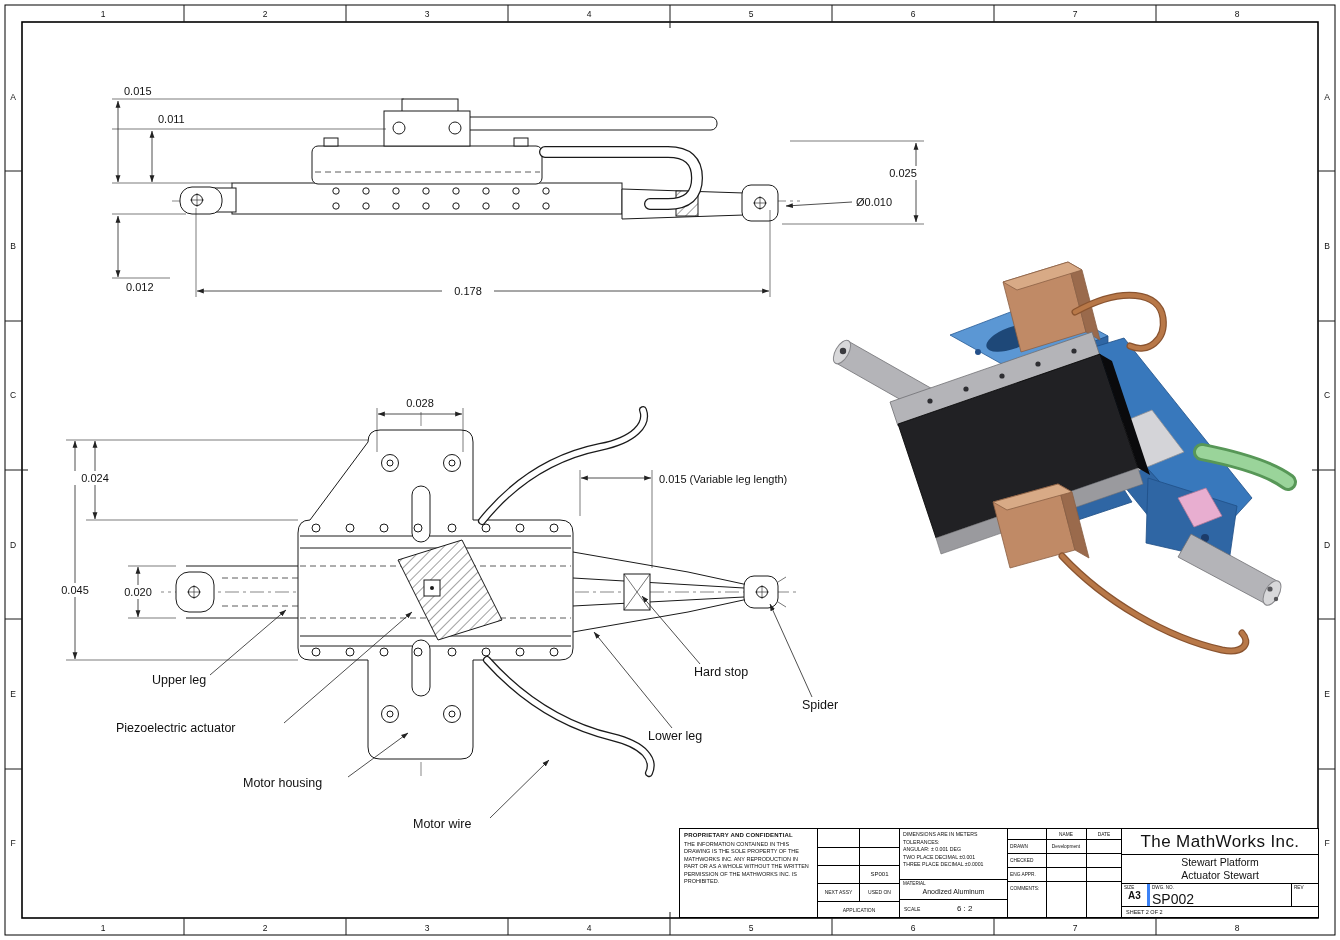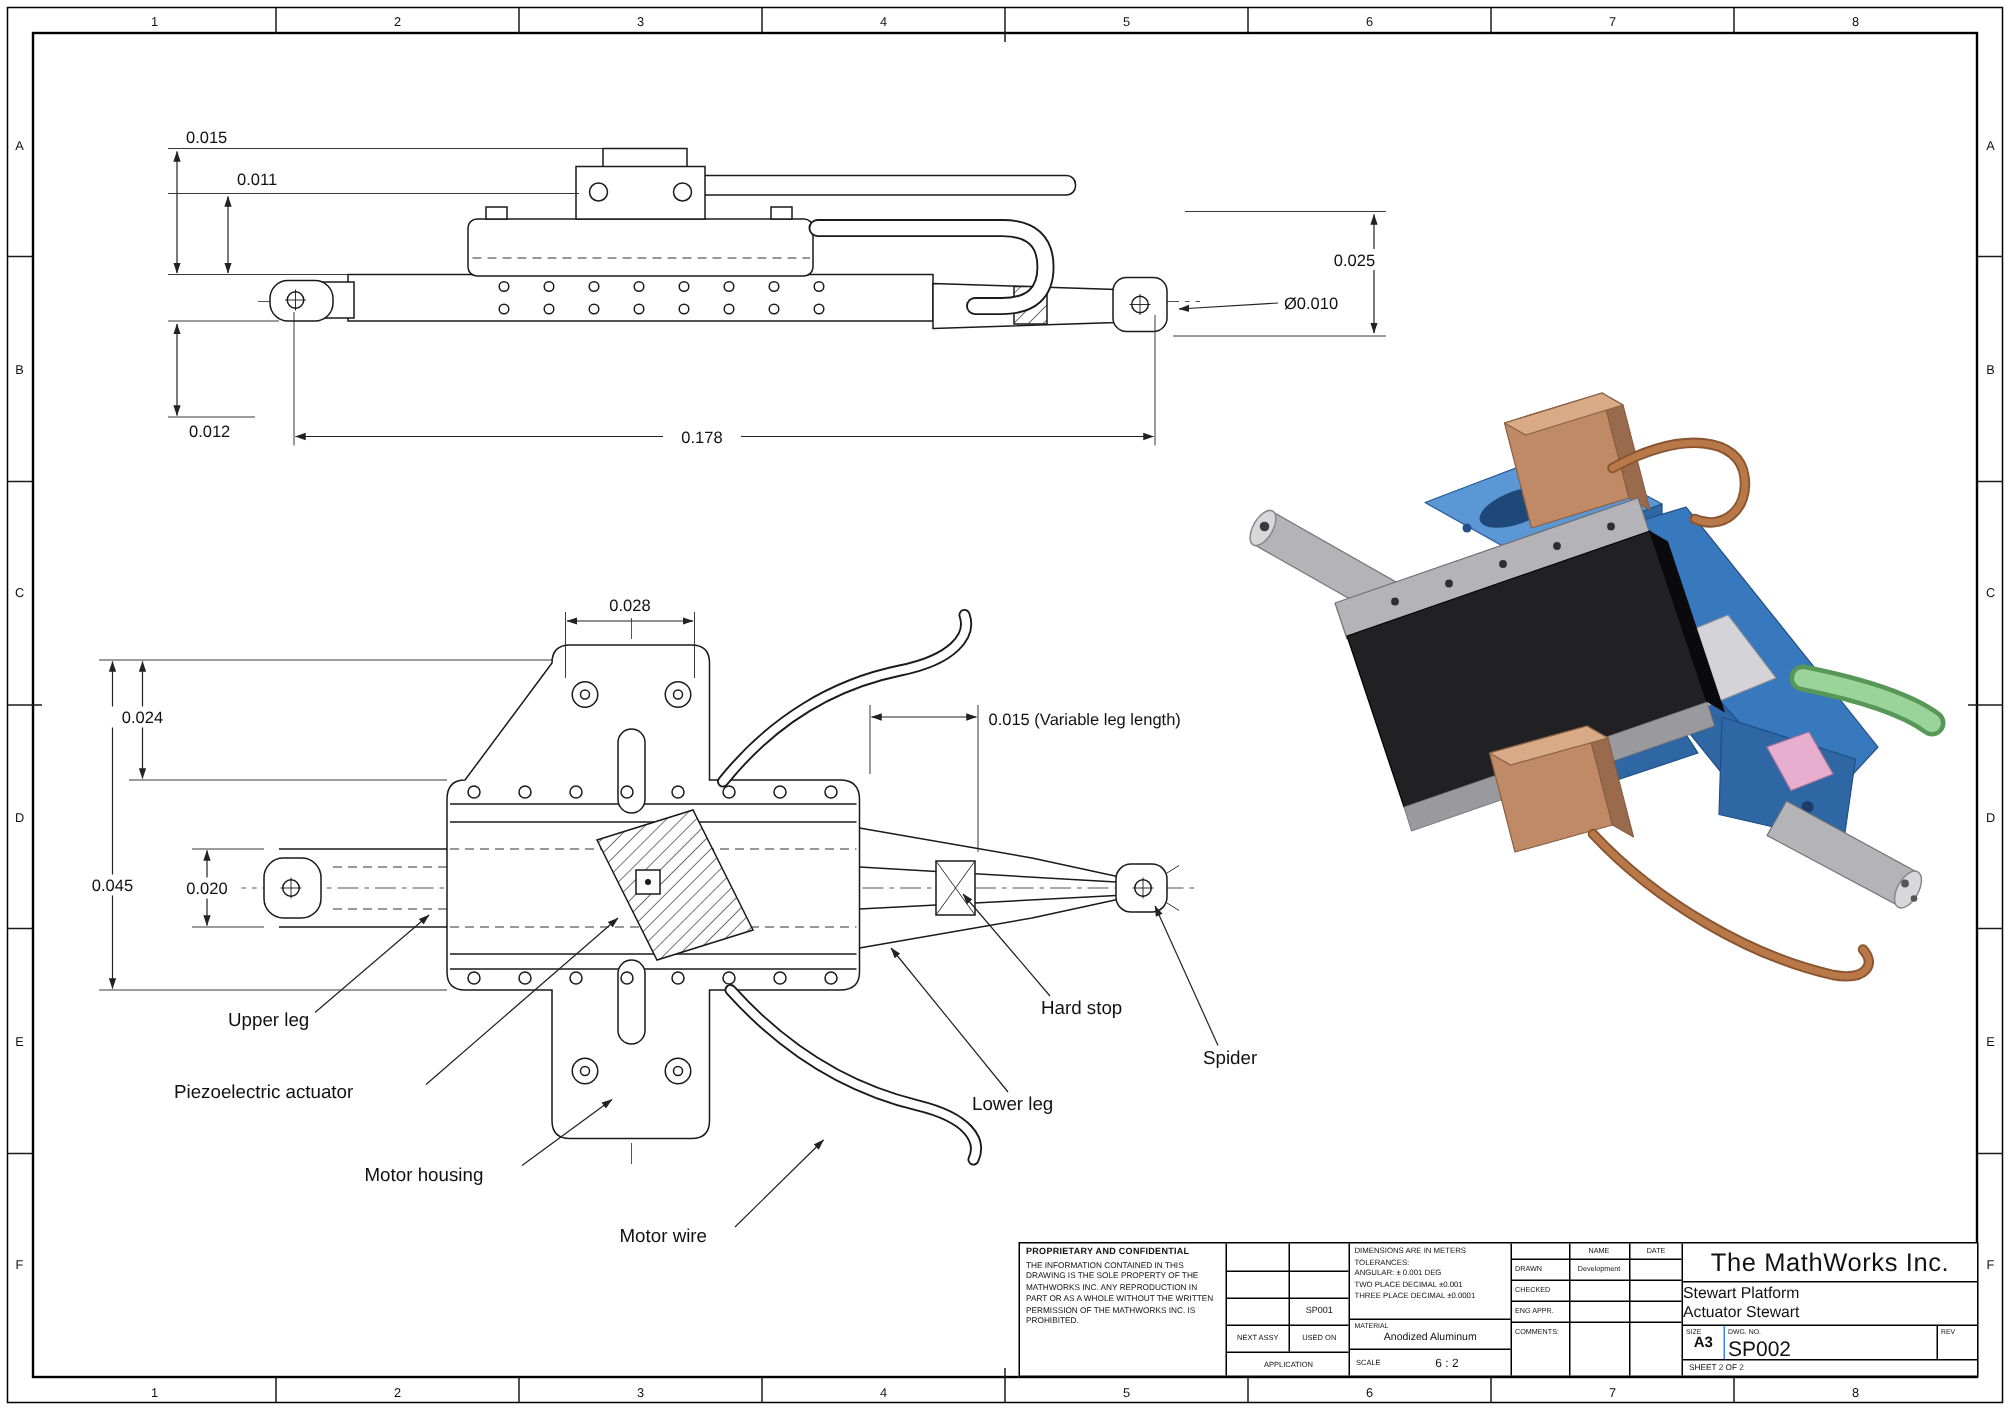--- a/index.html
+++ b/index.html
@@ -41,24 +41,24 @@
   .scale-label{font-size:5px;}
   .scale-value{font-size:8px;flex:1;text-align:center;}
   #col-sig{left:328px;width:114px;}
   .sig-v{position:absolute;top:0;height:100%;border-left:1px solid #000;}
   .sig-h{position:absolute;left:0;width:100%;border-top:1px solid #000;}
   .sig-head{position:absolute;top:0;height:10px;display:flex;align-items:center;justify-content:center;font-size:4.8px;}
   .sig-label{position:absolute;left:2px;height:14px;display:flex;align-items:center;font-size:4.8px;}
   .sig-name{position:absolute;left:38px;width:40px;height:14px;display:flex;align-items:center;justify-content:center;font-size:4.8px;}
   #col-right{left:442px;right:0;border-right:none;}
   .company{height:25px;display:flex;align-items:center;justify-content:center;font-size:17px;letter-spacing:.4px;}
-  .dtitle{height:29px;border-top:1px solid #000;display:flex;flex-direction:column;justify-content:center;
+  .dtitle{height:29px;border-top:1px solid #000;display:flex;flex-direction:column;align-items:center;justify-content:center;
           font-size:10.5px;line-height:1.25;}
   .numrow{height:23px;border-top:1px solid #000;position:relative;}
-  .size-cell{position:absolute;left:0;top:0;width:28px;height:100%;border-right:1px solid #3b82f6;padding:1px 2px;}
+  .size-cell{position:absolute;left:0;top:0;width:28px;height:100%;border-right:3px solid #3b82f6;padding:1px 2px;}
   .size-val{font-size:10px;font-weight:bold;text-align:center;}
   .dwg-cell{position:absolute;left:28px;top:0;width:142px;height:100%;border-right:1px solid #000;padding:1px 2px;}
   .dwg-val{font-size:14px;text-align:left;margin-top:1px;}
   .rev-cell{position:absolute;left:170px;right:0;top:0;height:100%;padding:1px 2px;}
   .sheetrow{position:absolute;bottom:0;left:0;right:0;height:11px;border-top:1px solid #000;
             display:flex;align-items:center;padding-left:4px;font-size:5.5px;}
 </style>
 </head>
 <body>
 

